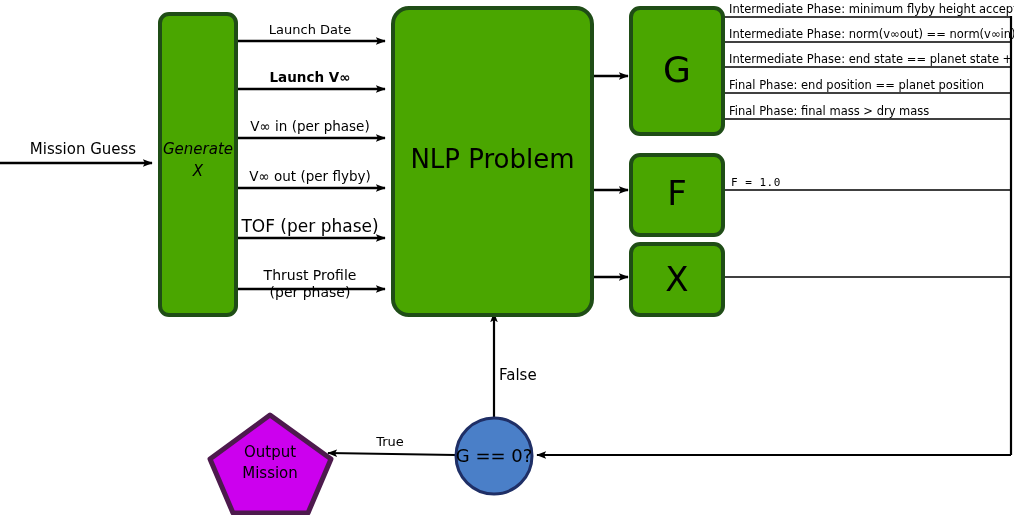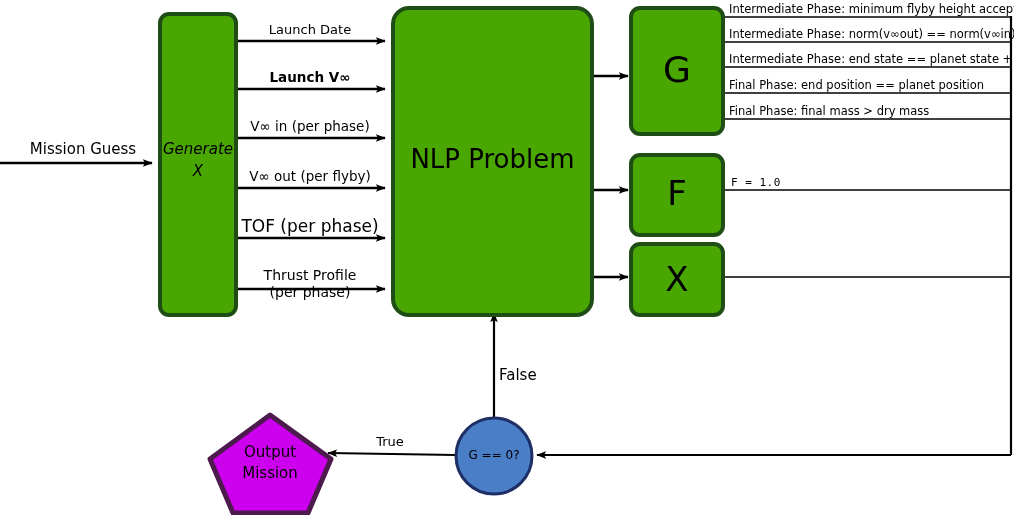--- a/index.html
+++ b/index.html
@@ -157,21 +157,21 @@
 X</div>
 
   <div class="node-label" style="left:393px; top:144px; width:199px; font-size:26px; line-height:30px;">NLP Problem</div>
 
   <div class="node-label" style="left:631px; top:49px; width:92px; font-size:36px; line-height:42px;">G</div>
 
   <div class="node-label" style="left:631px; top:172px; width:92px; font-size:34px; line-height:42px;">F</div>
 
   <div class="node-label" style="left:631px; top:258px; width:92px; font-size:34px; line-height:42px;">X</div>
 
-  <div class="node-label" style="left:454px; top:447px; width:80px; font-size:12px; line-height:17px;">G  == 0?</div>
+  <div class="node-label" style="left:454px; top:447px; width:80px; font-size:18px; line-height:17px;">G  == 0?</div>
 
   <div class="node-label" style="left:215px; top:442px; width:110px; font-size:15px; line-height:21px;">Output
 Mission</div>
 
   <div class="edge-label" style="left:8px; top:140px; width:150px; font-size:15px; line-height:19px;">Mission Guess</div>
 
   <div class="edge-label" style="left:240px; top:21px; width:140px; font-size:13px; line-height:17px;">Launch Date</div>
   <div class="edge-label" style="left:240px; top:69px; width:140px; font-size:13.5px; line-height:17px;font-weight:bold;">Launch V∞</div>
   <div class="edge-label" style="left:238px; top:118px; width:144px; font-size:13.5px; line-height:17px;">V∞ in (per phase)</div>
   <div class="edge-label" style="left:236px; top:168px; width:148px; font-size:13.5px; line-height:17px;">V∞ out (per flyby)</div>

